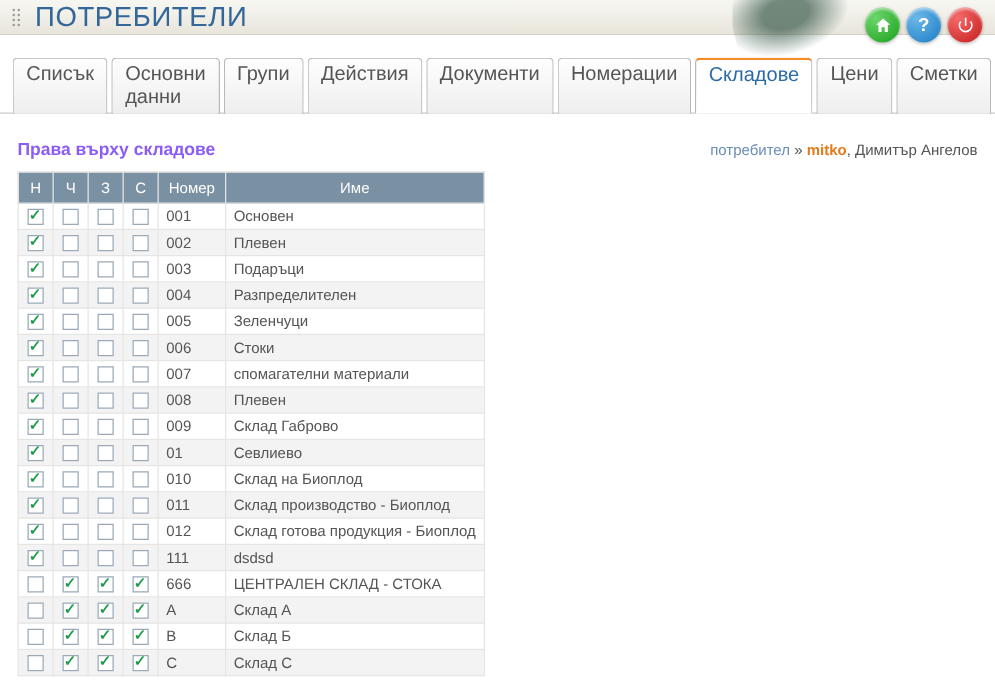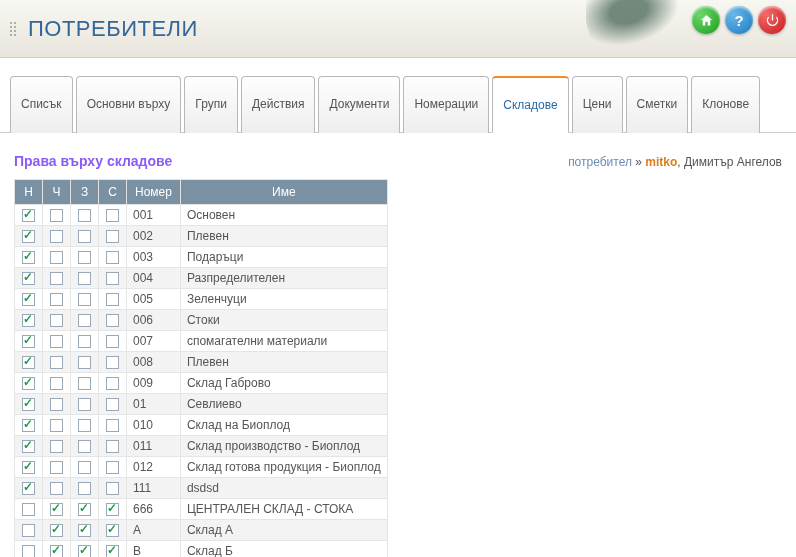--- a/index.html
+++ b/index.html
@@ -5,21 +5,21 @@
 * { box-sizing: border-box; margin: 0; padding: 0; }
 body {
   font-family: Arial, Helvetica, sans-serif;
   font-size: 12px;
   background: #fff;
   width: 796px;
   height: 557px;
   overflow: hidden;
 }
 .header-bar {
-  height: 58px;
+  height: 28px;
   background: linear-gradient(to bottom, #f7f7f2 0%, #e8e5db 100%);
   border-bottom: 1px solid #d4d0c4;
   display: flex;
   align-items: center;
   padding: 0 10px;
   position: relative;
 }
 .dots {
   width: 8px;
   display: grid;
@@ -71,28 +71,28 @@
   opacity: 0.7;
 }
 
 .tabs-row {
   display: flex;
   gap: 3px;
   padding: 17px 10px 0 10px;
   border-bottom: 1px solid #ccc;
 }
 .tab {
-  padding: 20px 10px;
+  padding: 4px 10px;
   border: 1px solid #b8b8b8;
   border-bottom: none;
   border-radius: 4px 4px 0 0;
   background: linear-gradient(to bottom, #fefefe, #eeeeee);
   color: #555;
   cursor: pointer;
-  font-size: 12px;
+  font-size: 16px;
   position: relative;
   bottom: -1px;
 }
 .tab.active {
   border-top: 2px solid #f28c28;
   background: #fff;
   color: #2a6aa8;
   border-bottom: 1px solid #fff;
 }
 
@@ -186,21 +186,21 @@
     <div class="hdr-btn hdr-power">
       <svg viewBox="0 0 24 24">
           <path d="M11 2h2v10h-2zM5 6a9 9 0 1014 0l-1.5 1.3a7 7 0 11-11 0z"></path>
         </svg>
     </div>
   </div>
 </div>
 
 <div class="tabs-row" id="tabs-row">
     <div class="tab">Списък</div>
-    <div class="tab">Основни върху</div>
+    <div class="tab">Основни данни</div>
     <div class="tab">Групи</div>
     <div class="tab">Действия</div>
     <div class="tab">Документи</div>
     <div class="tab">Номерации</div>
     <div class="tab active">Складове</div>
     <div class="tab">Цени</div>
     <div class="tab">Сметки</div>
     <div class="tab">Клонове</div>
   </div>
 

